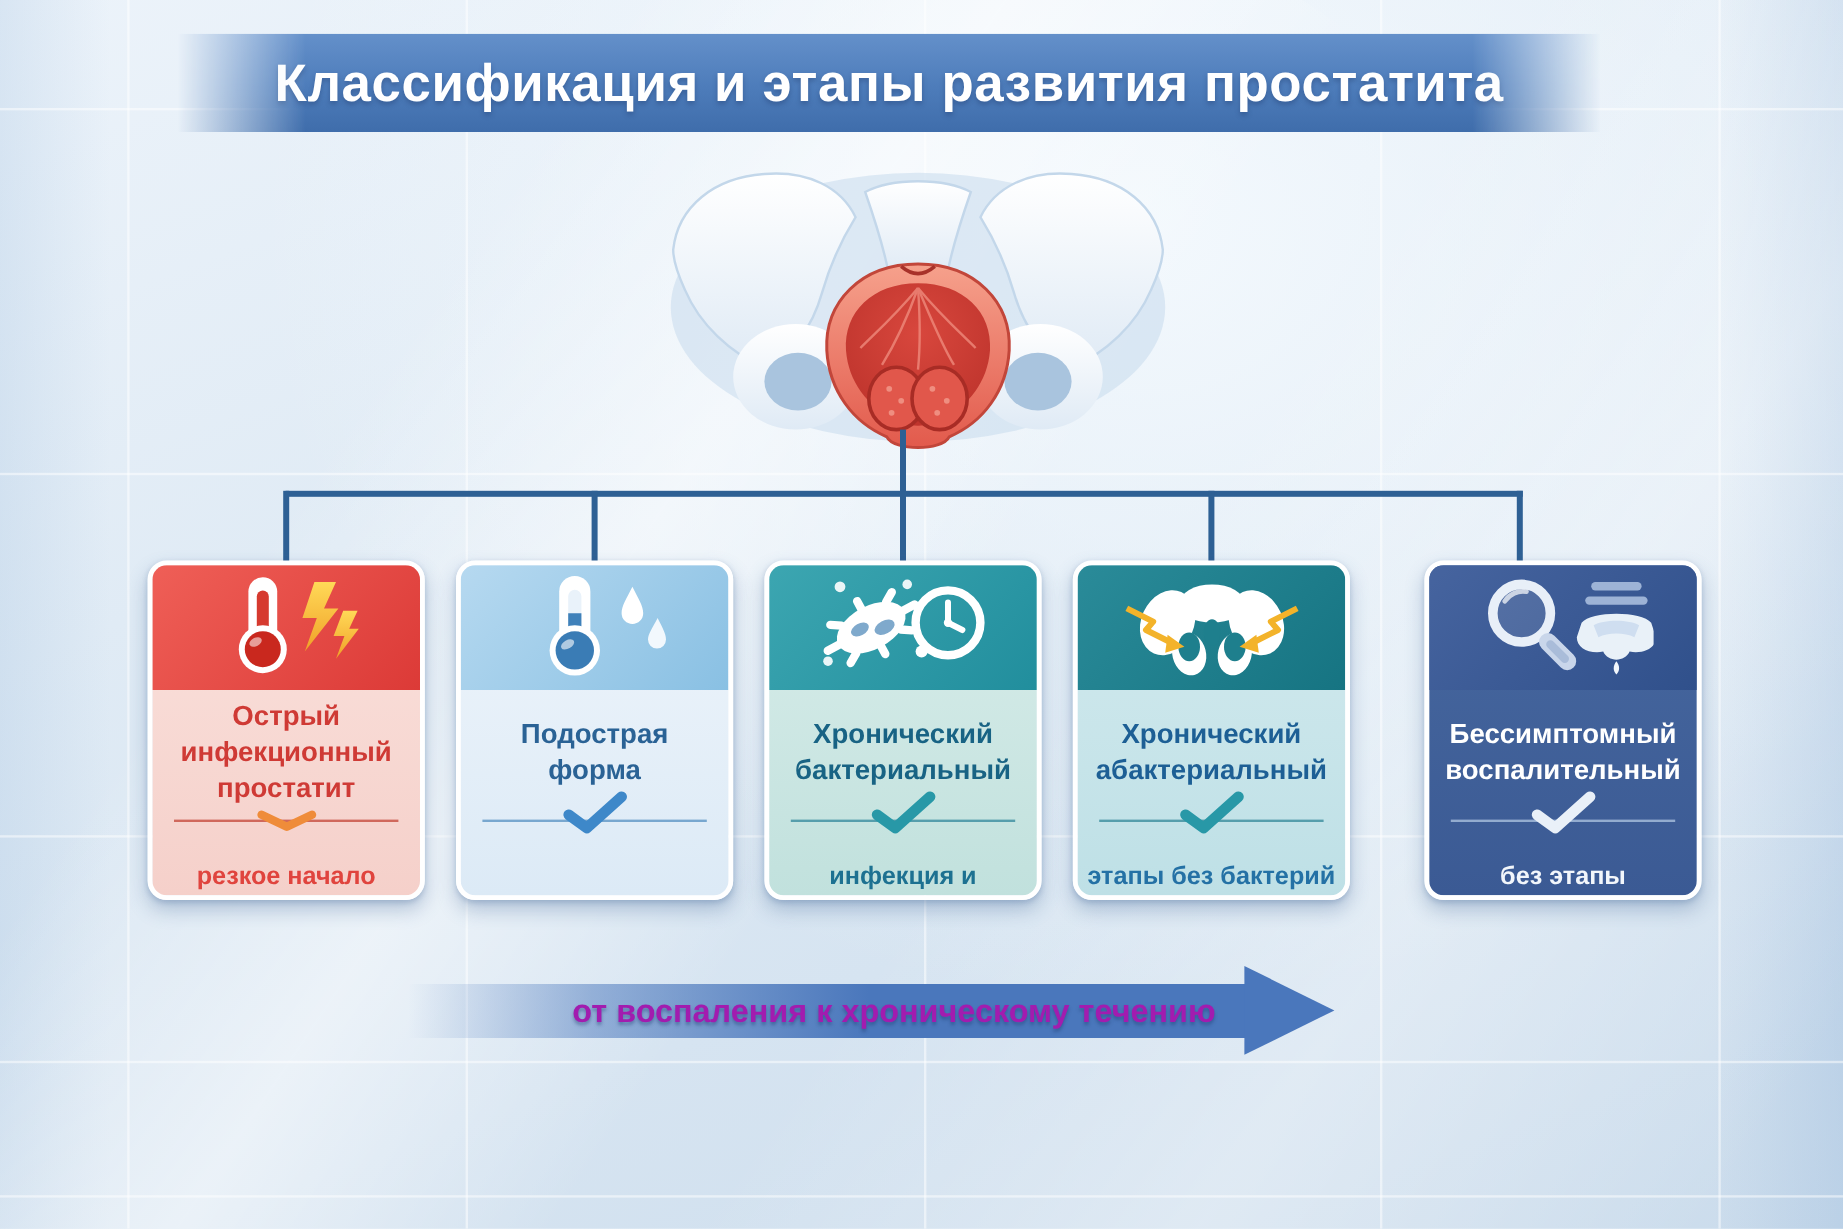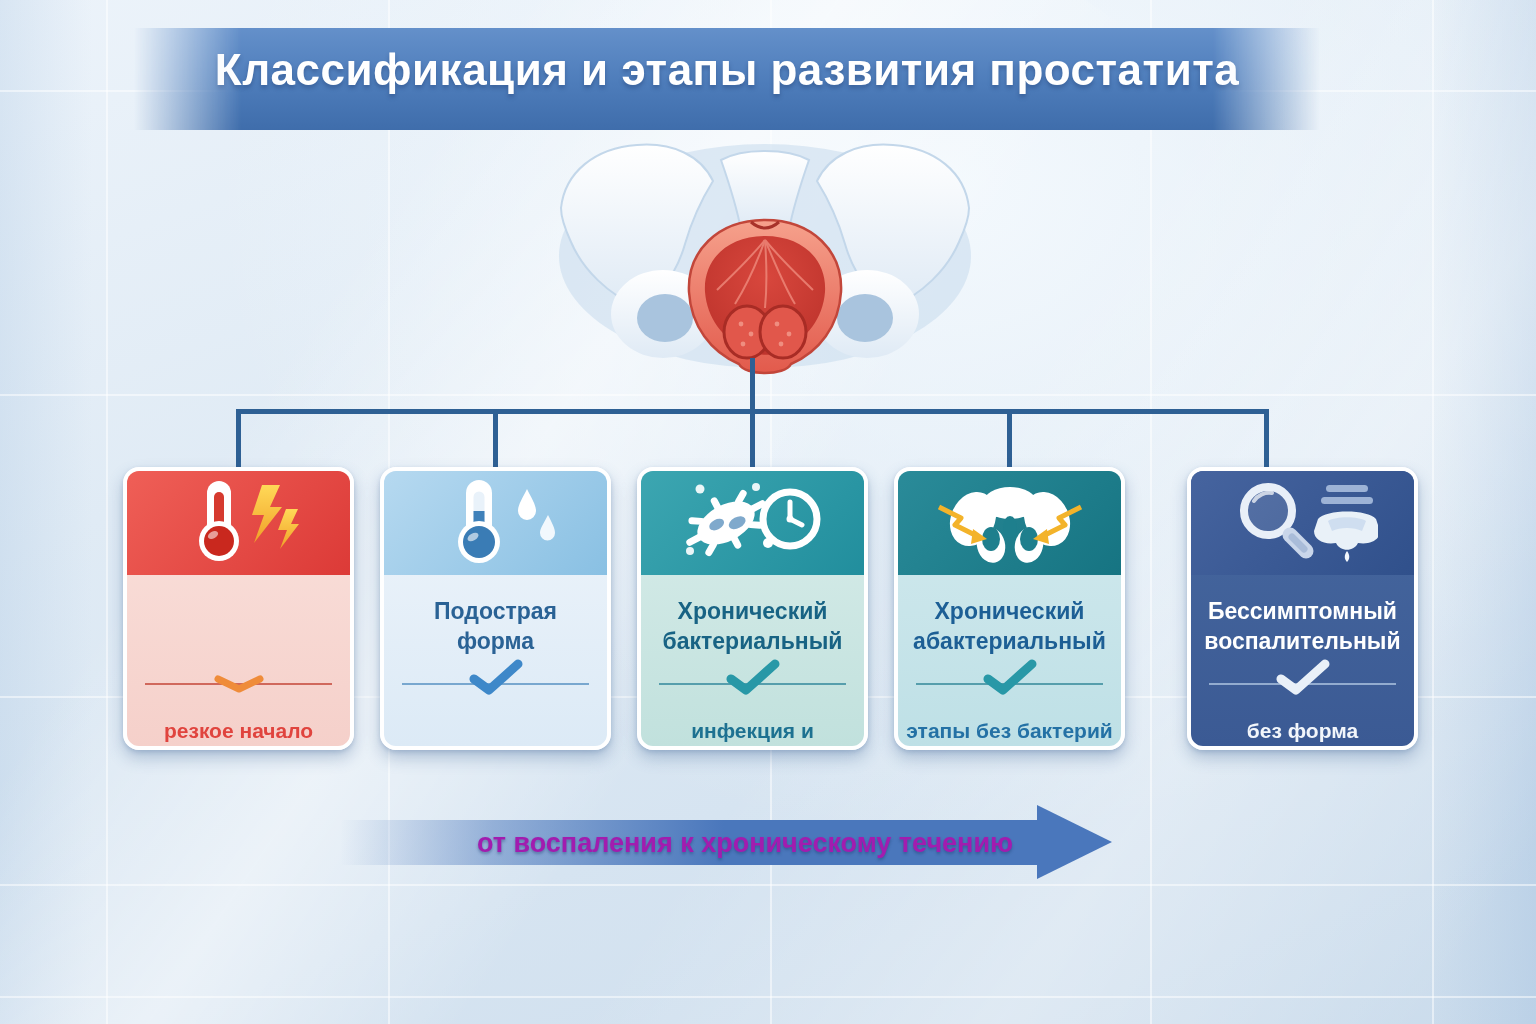--- a/index.html
+++ b/index.html
@@ -18,21 +18,21 @@
     background:linear-gradient(90deg,rgba(255,255,255,0) 0%,rgba(255,255,255,.5) 50%,rgba(255,255,255,0) 100%);}
   .streak-2{top:-200px;left:900px;width:700px;height:1700px;transform:rotate(34deg);
     background:linear-gradient(90deg,rgba(255,255,255,0) 0%,rgba(255,255,255,.33) 50%,rgba(255,255,255,0) 100%);}
   .grid{position:absolute;inset:0;z-index:1;pointer-events:none;}
   .grid-line{position:absolute;background:rgba(255,255,255,.5);}
   .grid-line.v{top:0;bottom:0;width:2px;}
   .grid-line.h{left:0;right:0;height:2px;}
 
   
   .banner{
-    position:absolute;z-index:2;left:134px;top:28px;width:1186px;height:102px;
+    position:absolute;z-index:2;left:148px;top:28px;width:1186px;height:82px;
     background:linear-gradient(180deg,var(--banner-start,#6490ca) 0%, #4d7cba 55%, var(--banner-end,#3f6dab) 100%);
     -webkit-mask-image:linear-gradient(90deg,transparent 0%,#000 9%,#000 91%,transparent 100%);
             mask-image:linear-gradient(90deg,transparent 0%,#000 9%,#000 91%,transparent 100%);
   }
   .banner-text{
     width:100%;height:82px;line-height:84px;text-align:center;
     font-size:44px;font-weight:bold;color:#ffffff;letter-spacing:.5px;
     text-shadow:0 3px 4px rgba(35,65,115,.45);
   }
 
@@ -176,20 +176,23 @@
         </defs>
       <line x1="45" y1="14" x2="45" y2="48" stroke="#ffffff" stroke-width="24" stroke-linecap="round"></line>
       <line x1="45" y1="18" x2="45" y2="47" stroke="#d63a2f" stroke-width="10" stroke-linecap="round"></line>
       <circle cx="45" cy="62" r="20" fill="#ffffff"></circle>
       <circle cx="45" cy="62" r="15" fill="#c9281e"></circle>
       <ellipse cx="39" cy="56" rx="5.5" ry="3.5" fill="#ffffff" opacity="0.55" transform="rotate(-28 39 56)"></ellipse>
       <polygon points="88,6 106,6 96,28 108,28 80,64 90,36 78,36" fill="url(#bolt1)"></polygon>
       <polygon points="112,30 124,30 117,45 125,45 106,70 113,51 104,51" fill="url(#bolt1)"></polygon>
     </svg>
   </div>
+  <div class="card-title">Острый
+инфекционный
+простатит</div>
   <div class="card-divider"></div>
   <svg class="card-mark chev" width="52" height="18" viewBox="0 0 52 18">
     <polyline points="5,4 26,14 47,4" fill="none" stroke="var(--mark)" stroke-width="7" stroke-linecap="round" stroke-linejoin="round"></polyline>
   </svg>
   <div class="card-subtitle">резкое начало</div>
 </div>
 
 <div class="card" style="left: 380px; padding-left: 20px; --header-start: #b6d9f0; --header-end: #89c0e3; --body-start: #eff5fb; --body-end: #dceaf6; --title: #2a6295; --subtitle: #2d6da5; --divider: #78a7cf; --mark: #3e88c9;">
   <div class="card-header">
     <svg width="130" height="88" viewBox="0 0 130 88">
@@ -291,18 +294,18 @@
       <path d="M100,42 C108,37 130,37 138,42 L134,52 C126,48 112,48 104,52 Z" fill="#cfdef0"></path>
       <path d="M119,72 C122,76 122,80 119,83 C116,80 116,76 119,72 Z" fill="#f2f7fc"></path>
     </svg>
   </div>
   <div class="card-title">Бессимптомный
 воспалительный</div>
   <div class="card-divider"></div>
   <svg class="card-mark" width="56" height="36" viewBox="0 0 56 36">
     <polyline points="6,20 21,31 50,5" fill="none" stroke="var(--mark)" stroke-width="9" stroke-linecap="round" stroke-linejoin="round"></polyline>
   </svg>
-  <div class="card-subtitle">без форма</div>
+  <div class="card-subtitle">без этапы</div>
 </div>
 
 <div class="flow-body"></div>
 <div class="flow-head"></div>
 <div class="flow-label">от воспаления к хроническому течению</div>
 
 </body></html>

